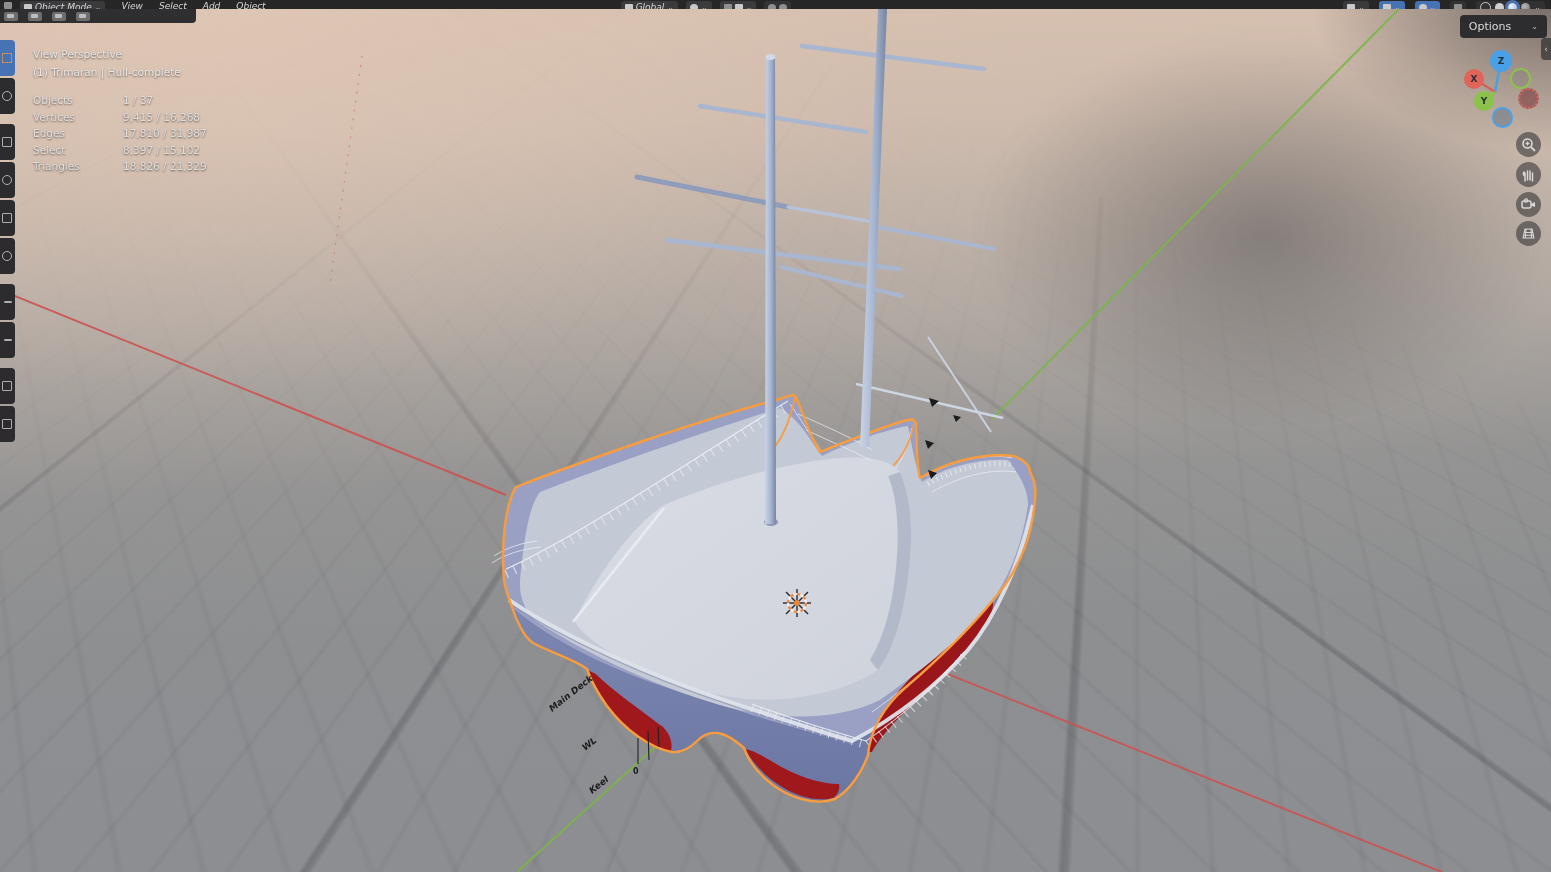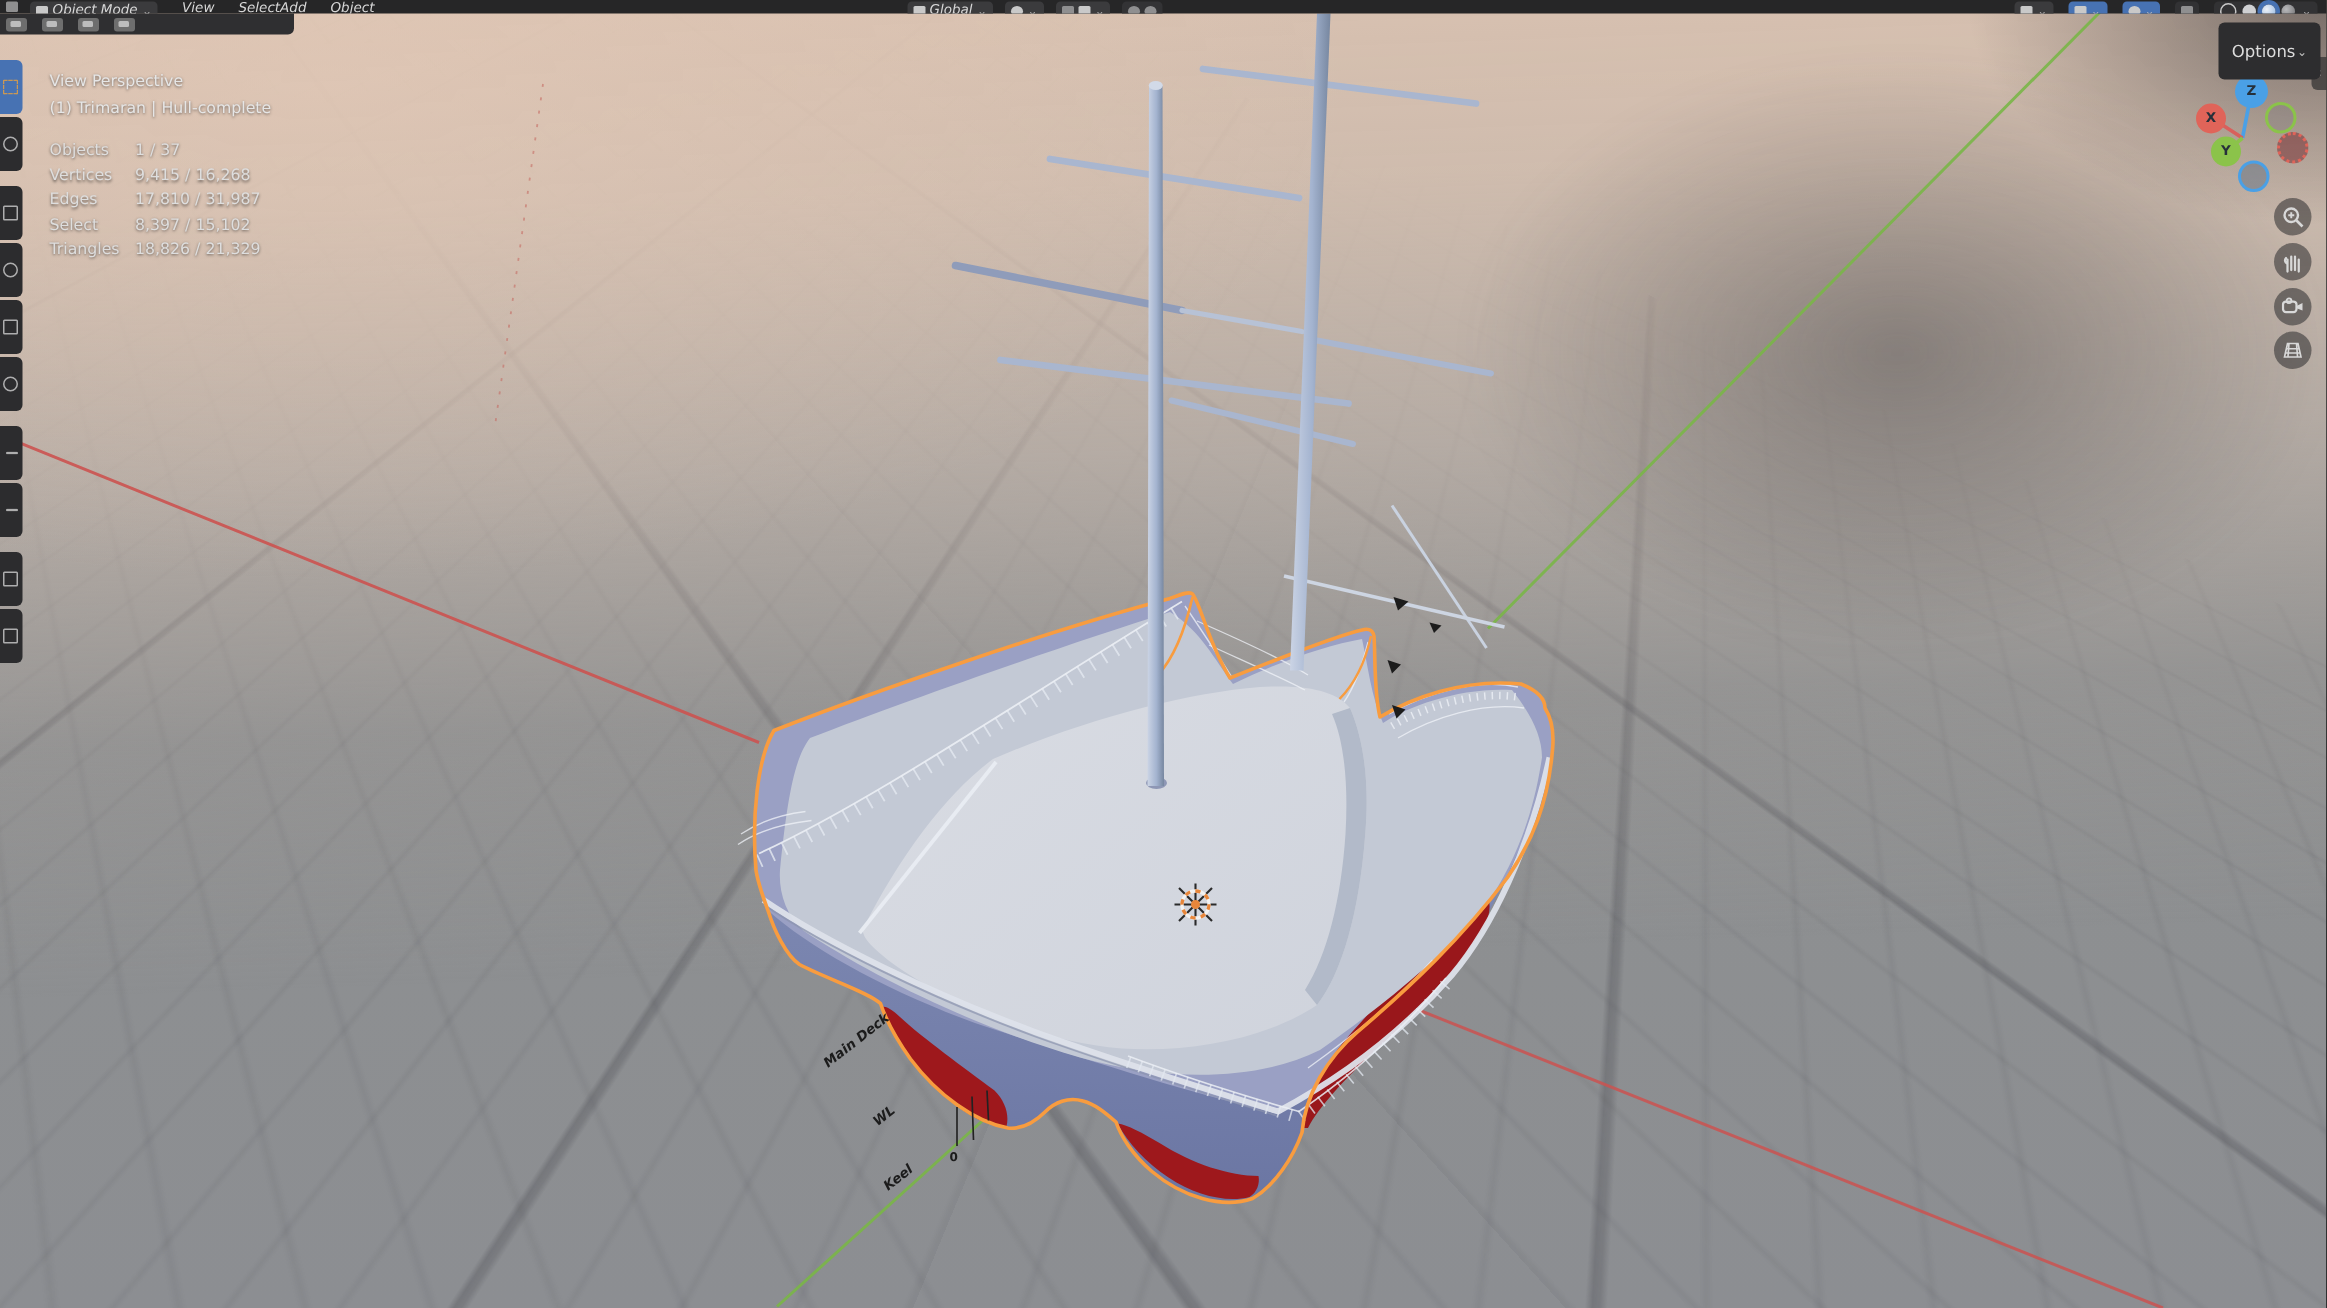--- a/index.html
+++ b/index.html
@@ -31,22 +31,22 @@
     padding:0 4px;gap:3px;margin-top:1px;}
   .tb-item{margin-top:1px;}
   .mini-ic{width:8px;height:7px;background:#c9c9c9;border-radius:1px;display:inline-block;}
   .mini-ic.dark{background:#8f8f90;}
   .chip.blue{background:#4772b3;color:#fff;}
   .sphere{width:9px;height:9px;border-radius:50%;display:inline-block;}
   .toolrow2{position:absolute;left:0;top:9px;width:196px;height:14px;background:#2f2f31;z-index:29;
     border-radius:0 0 4px 0;display:flex;align-items:center;gap:10px;padding-left:4px;box-sizing:border-box;}
   .t2chip{width:14px;height:9px;background:#6e6e6e;border-radius:2px;position:relative;}
   .t2chip:after{content:"";position:absolute;left:3px;top:2px;width:7px;height:4px;background:#bdbdbd;border-radius:1px;}
-  .options-btn{position:absolute;right:4px;top:15px;height:38px;background:#2d2d2f;border-radius:4px;
-    color:#dcdcdc;font-size:11px;display:flex;align-items:center;padding:0 9px;gap:1px;z-index:31;}
+  .options-btn{position:absolute;right:4px;top:15px;height:23px;background:#2d2d2f;border-radius:4px;
+    color:#dcdcdc;font-size:11px;display:flex;align-items:center;padding:0 9px;gap:20px;z-index:31;}
   .chev{font-size:8px;color:#bdbdbd;}
   
   .lefttools{position:absolute;left:0;top:40px;width:15px;z-index:28;display:flex;flex-direction:column;gap:2px;}
   .ltool{width:15px;height:36px;background:#2c2c2e;border-radius:0 4px 4px 0;position:relative;}
   .ltool.gap{margin-top:8px;}
   .ltool.active{background:#4772b3;}
   .ltool .g{position:absolute;right:3px;top:13px;width:8px;height:8px;border:1px solid #cfcfcf;border-radius:1px;opacity:.8;}
   .ltool.active .g{border:1px dashed #eda23c;}
   .ltool .gc{border-radius:50%;}
   .ltool .gd{border:none;border-top:2px solid #cfcfcf;height:0;top:17px;}
@@ -57,21 +57,21 @@
   .ball.hollow{background:rgba(110,110,115,.25);}
   .vbtn{position:absolute;right:10px;width:25px;height:25px;border-radius:50%;background:rgba(44,44,46,.55);
     display:flex;align-items:center;justify-content:center;z-index:27;}
   .collapse-tab{position:absolute;right:0;top:38px;width:10px;height:22px;background:rgba(40,40,42,.65);
     border-radius:4px 0 0 4px;color:#cfcfcf;font-size:9px;display:flex;align-items:center;justify-content:center;z-index:27;}
   
   .stats{position:absolute;left:33px;top:48px;color:#e6e6e6;z-index:26;
     text-shadow:0 1px 2px rgba(20,20,20,.6);font-size:10.5px;}
   .stats .t1{margin-bottom:6px;}
   .stats .t2{margin-bottom:16px;}
-  .srow{display:flex;margin-bottom:4.5px;color:#dedede;}
+  .srow{display:flex;margin-bottom:4.5px;color:#dedede;gap:33px;}
   .srow .lab{width:57px;}
 </style>
 </head>
 <body>
 
 <div class="stage">
 
   <div class="ground-wrap">
     <div class="ground"></div>
     <div class="fog"></div>
@@ -221,21 +221,21 @@
 
   <div class="topbar">
     <span class="tb-item" style="margin-left:4px"><span class="mini-ic dark"></span></span>
     <span class="chip" style="margin-left:8px">
       <span class="mini-ic"></span>
       <span>Object Mode</span>
       <span class="chev">⌄</span>
     </span>
     <span class="tb-item" style="margin-left:16px">View</span>
     <span class="tb-item" style="margin-left:16px">Select</span>
-    <span class="tb-item" style="">Add</span>
+    <span class="tb-item" style="margin-left:16px">Add</span>
     <span class="tb-item" style="margin-left:16px">Object</span>
 
     <span class="chip" style="margin-left:355px">
       <span class="mini-ic"></span>
       <span>Global</span>
       <span class="chev">⌄</span>
     </span>
     <span class="chip" style="margin-left:8px">
       <span class="mini-ic" style="border-radius:50%"></span>
       <span class="chev">⌄</span>

